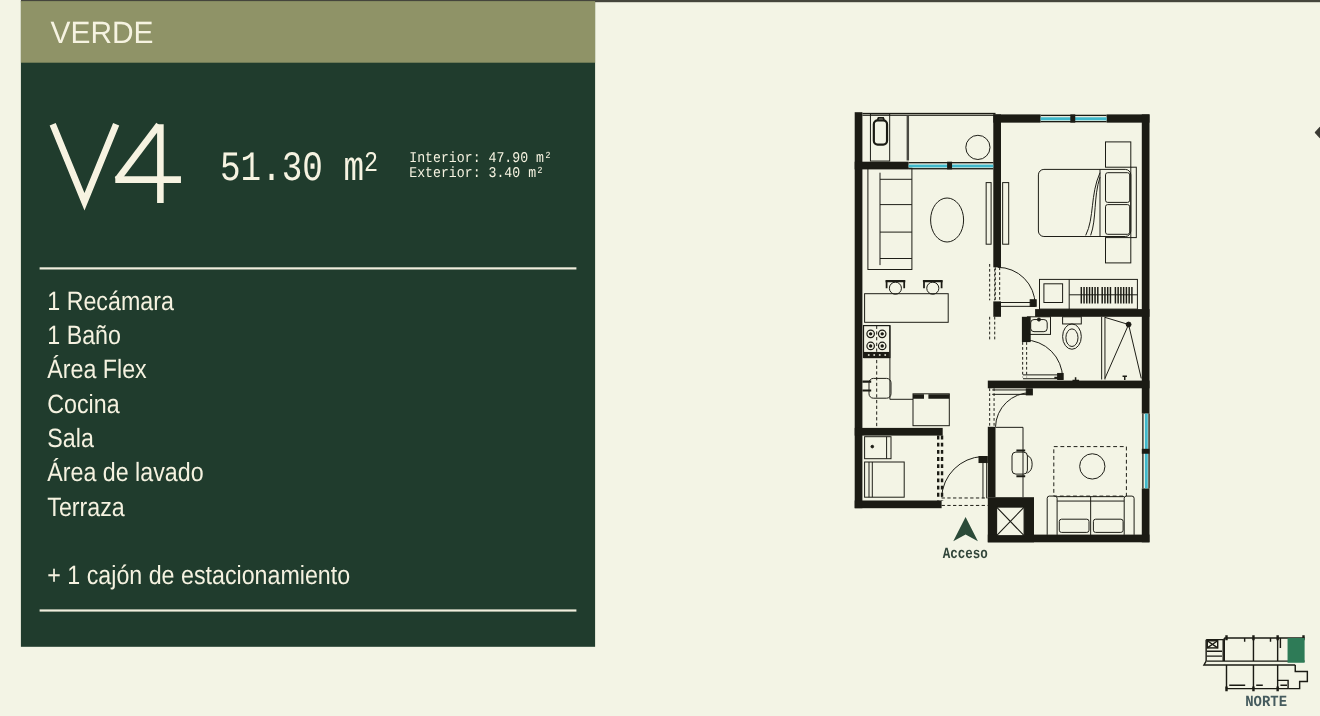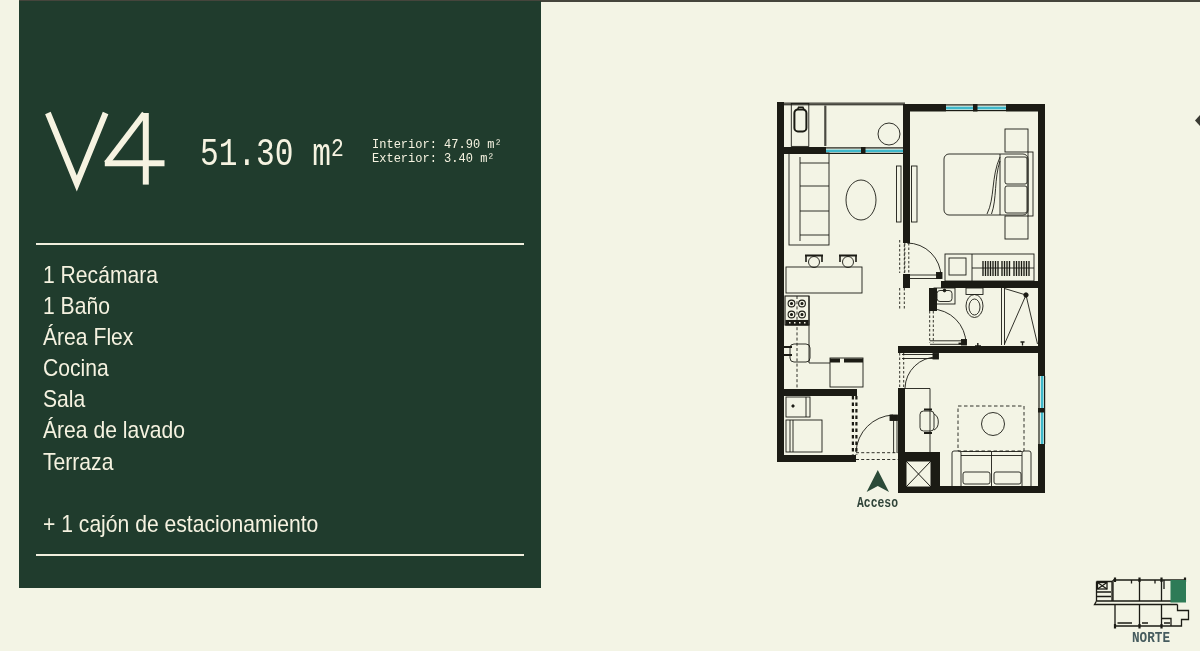--- a/index.html
+++ b/index.html
@@ -7,20 +7,24 @@
        font-family:"Liberation Sans",sans-serif;}
   .abs{position:absolute;}
 </style>
 </head>
 <body>
 
 <div class="abs" style="left:19px;top:0;width:1181px;height:2px;background:#45453c;"></div>
 
 <div class="abs" style="left:19px;top:1px;width:522px;height:587px;background:#203C2D;">
 
+  <div class="abs" style="left:0;top:0;width:522px;height:56px;background:#8F9367;">
+
+    <div class="abs" style="left:27px;top:14.5px;color:#F6F3E1;font-size:28px;line-height:28px;transform:scaleX(0.97);transform-origin:0 0;">VERDE</div>
+  </div>
 
   <svg class="abs" style="left:21px;top:104px;" width="160" height="95" viewBox="40 105 160 95">
     <g stroke="#F6F3E1" stroke-width="6" fill="none">
       <path d="M 47.9 113 L 76.8 183.5 L 105.6 113"></path>
       <path d="M 144.5 113.5 L 106.7 163.3"></path>
       <path d="M 104.8 163.3 L 164.5 163.3"></path>
       <path d="M 145.8 113 L 145.8 184.6"></path>
     </g>
   </svg>
 

